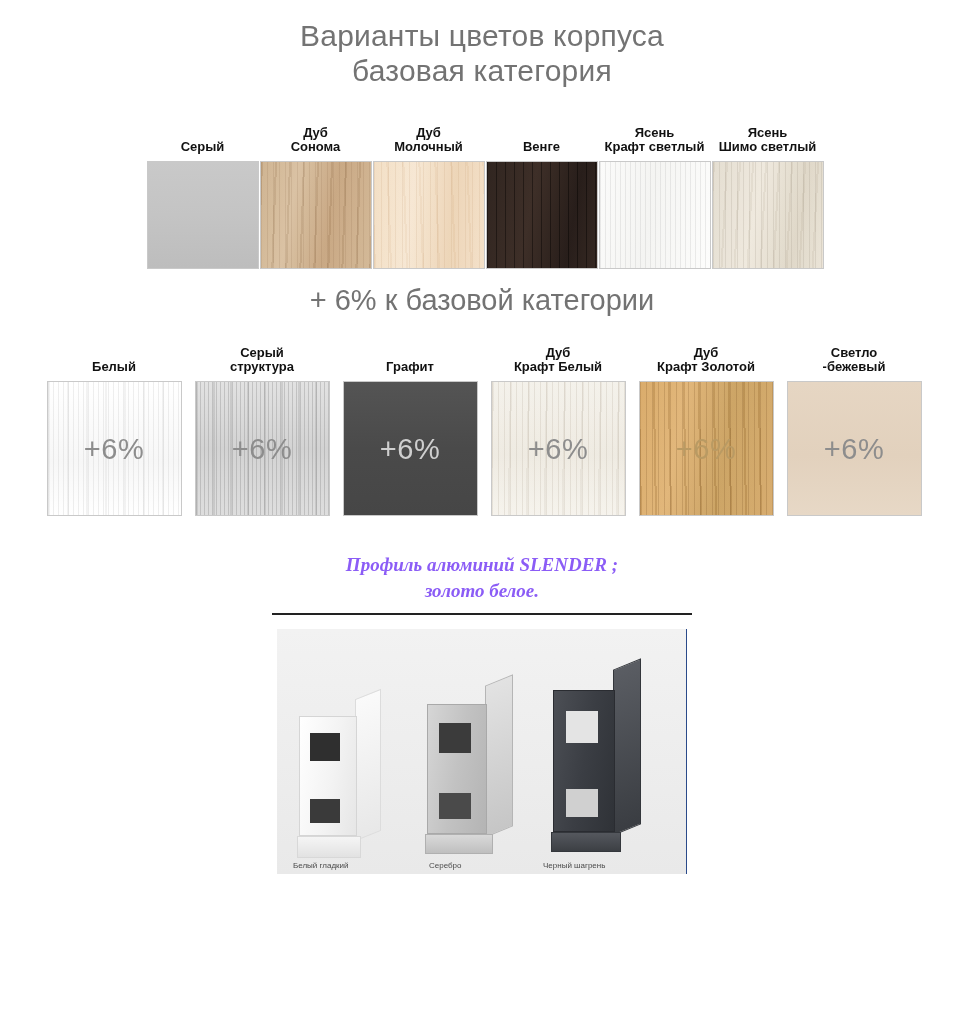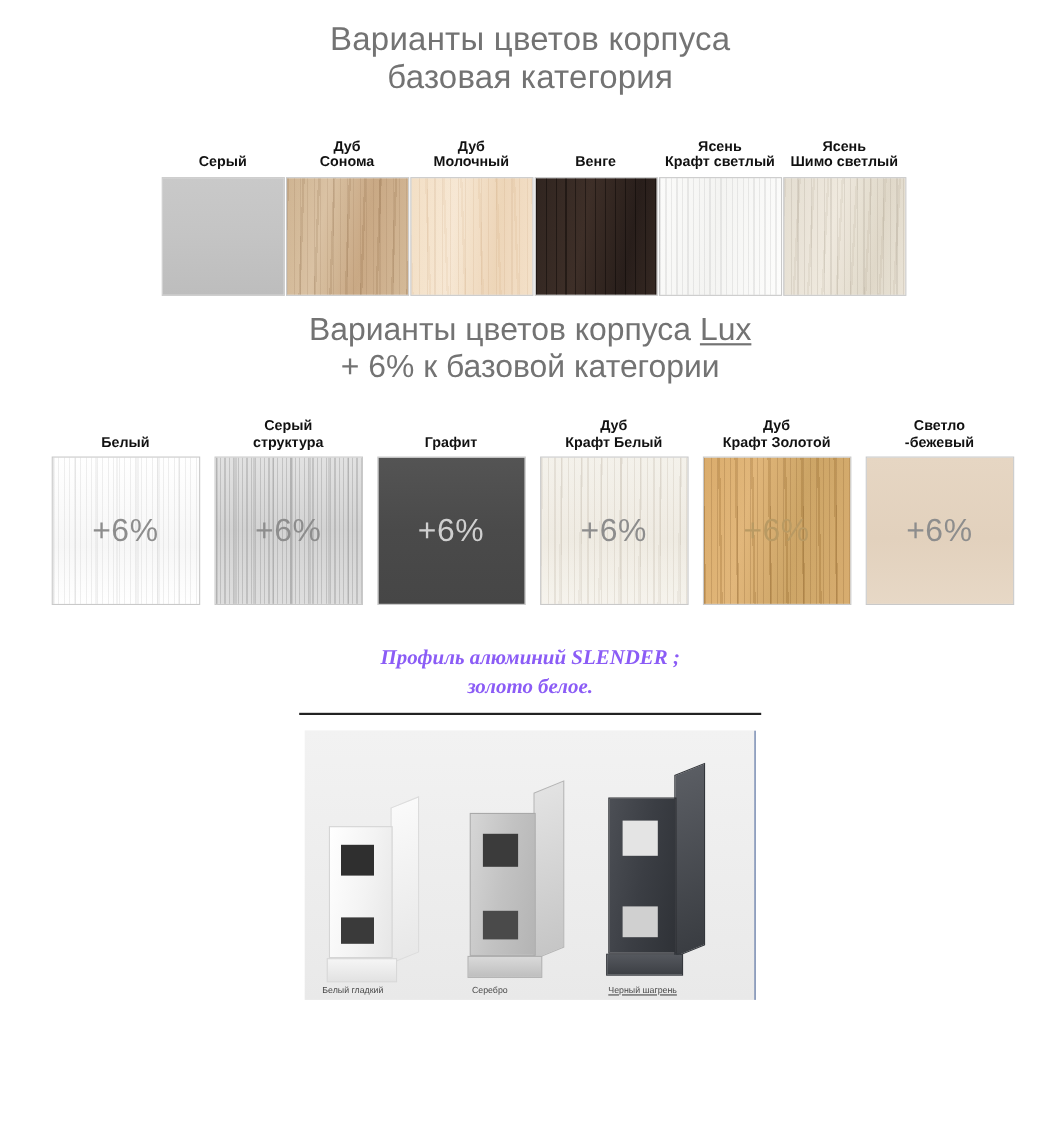--- a/index.html
+++ b/index.html
@@ -322,21 +322,21 @@
   .photo-caption {
     position: absolute;
     bottom: 4px;
     font-size: 8px;
     color: #4a4a4a;
     font-family: "Liberation Sans", sans-serif;
     white-space: nowrap;
   }
   #cap-white { left: 16px; }
   #cap-silver { left: 152px; }
-  #cap-black { left: 276px; text-decoration: underline; }
+  #cap-black { left: 266px; }
 
   .photo-edge {
     position: absolute;
     right: 0; top: 0;
     width: 1px; height: 100%;
     background: #2a4a8a;
   }
 </style>
 </head>
 <body>
@@ -392,23 +392,20 @@
     <div class="swatch-label">
       <span class="ln">Ясень</span>
       <span class="ln">Шимо светлый</span>
     </div>
     <div class="swatch-chip tex-shimo"></div>
   </div>
 
 </div>
 
 <div class="title-block" id="title-lux">
-  <div>
-    <span>Варианты цветов корпуса </span><span class="underline-word">Lux</span>
-  </div>
   <div>+ 6% к базовой категории</div>
 </div>
 
 <div class="swatch-row" id="row-lux">
 
   <div class="swatch">
     <div class="swatch-label">
       <span class="ln">Белый</span>
       <span class="ln"></span>
     </div>

